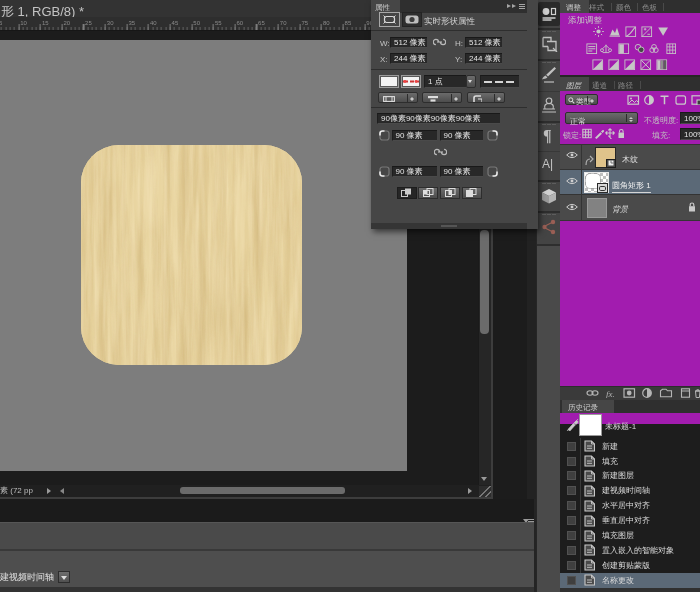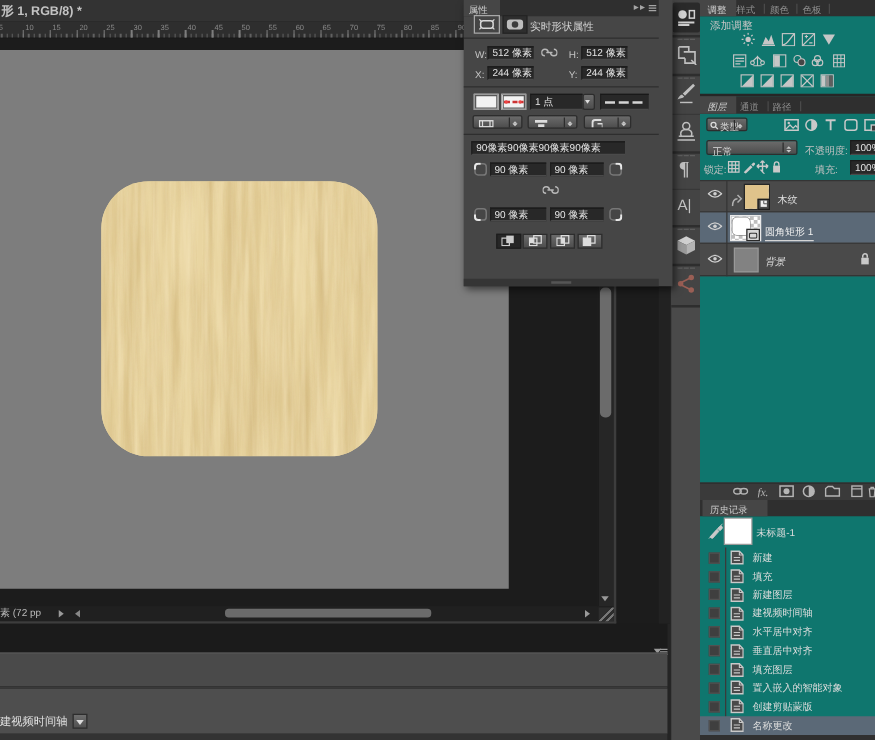--- a/index.html
+++ b/index.html
@@ -24,21 +24,21 @@
   .arr2:after{content:"";position:absolute;left:2px;top:5.5px;border:2px solid transparent;border-top:2.5px solid #c9c9c9;}
   svg{display:block;}
 </style>
 </head>
 <body>
 <div id="app">
 
   <div class="abs" id="docwin" style="left:0;top:0;width:527px;height:499px;background:#1c1c1c;">
 
     <div class="abs" style="left:0;top:0;width:527px;height:17px;background:#333333;"></div>
-    <div class="abs txt" style="left:1px;top:5px;font-size:10px;color:#c3c3c3;font-weight:bold;">形 1, RGB/8) *</div>
+    <div class="abs txt" style="left:1px;top:5px;font-size:13px;color:#c3c3c3;">形 1, RGB/8) *</div>
 
     <div class="abs" id="ruler" style="left:0;top:17px;width:530px;height:14px;background:#2e2e2e;border-bottom:1px solid #161616;box-sizing:border-box;">
       <div class="abs" style="left:0;top:10px;width:530px;height:3px;
         background-image:repeating-linear-gradient(90deg,#616161 0 1px,transparent 1px 4.325px);
         background-position:-3.4px 0;"></div>
       <div class="abs" style="left:0;top:7px;width:530px;height:6px;
         background-image:repeating-linear-gradient(90deg,#7d7d7d 0 1px,transparent 1px 21.625px);
         background-position:-3.4px 0;"></div>
       <span class="rn" style="left:-1px;">5</span>
         <span class="rn" style="left:20.2px;">10</span>
@@ -162,21 +162,21 @@
         <path d="M15 4.5 L8 8 V15.5 L15 12 Z" fill="#b4b4b4"></path>
       </svg>
     <svg class="abs" style="left:4px;top:219px;" width="16" height="16" viewBox="0 0 16 16" fill="none" stroke="#9a5f55">
         <circle cx="3.5" cy="8" r="2.2" fill="#9a5f55" stroke="none"></circle>
         <circle cx="12" cy="3" r="2.2" fill="#9a5f55" stroke="none"></circle>
         <circle cx="12" cy="13" r="2.2" fill="#9a5f55" stroke="none"></circle>
         <path d="M4 7 L12 3 M4 9 L12 13" stroke-width="1.2"></path>
       </svg>
   </div>
 
-  <div class="abs" id="panels" style="left:560px;top:0;width:140px;height:592px;background:#0f766e;">
+  <div class="abs" id="panels" style="left:560px;top:0;width:140px;height:424px;background:#a21caf;">
 
     <div class="abs tabbar" style="left:0;top:0;width:140px;height:13px;">
       <div class="abs tab-on" style="left:0;top:0;width:29px;height:13px;"></div>
       <span class="abs" style="left:6px;top:3px;font-size:7.5px;color:#cfcfcf;">调整</span>
       <span class="abs tab-off" style="left:29px;top:3px;font-size:7.5px;">样式</span>
       <span class="abs tab-off" style="left:56px;top:3px;font-size:7.5px;">颜色</span>
       <span class="abs tab-off" style="left:82px;top:3px;font-size:7.5px;">色板</span>
       <div class="abs" style="left:51px;top:3px;width:1px;height:8px;background:#4a4a4a;"></div>
       <div class="abs" style="left:77px;top:3px;width:1px;height:8px;background:#4a4a4a;"></div>
       <div class="abs" style="left:103px;top:3px;width:1px;height:8px;background:#4a4a4a;"></div>

